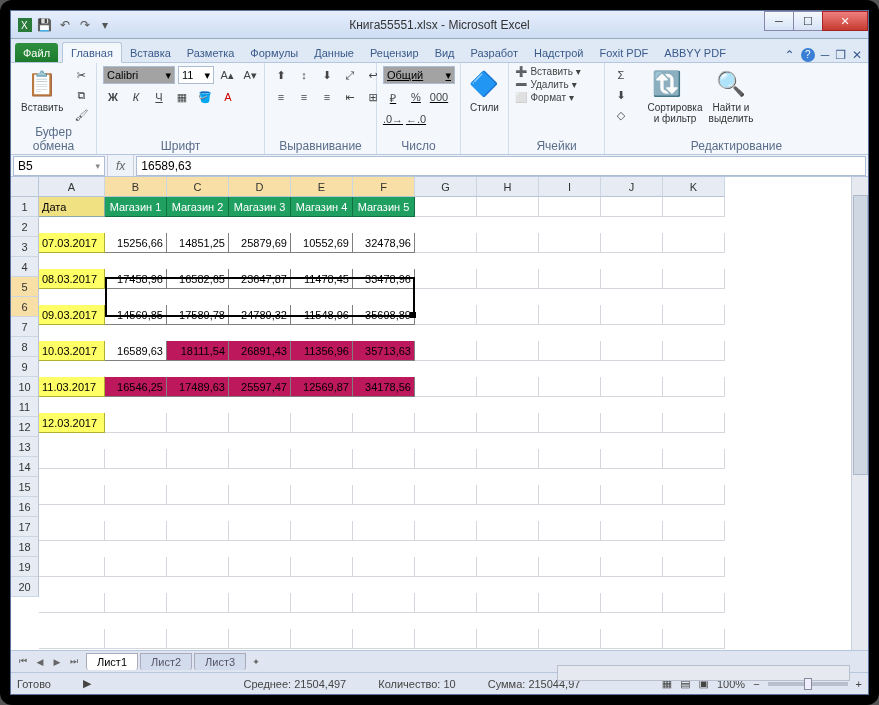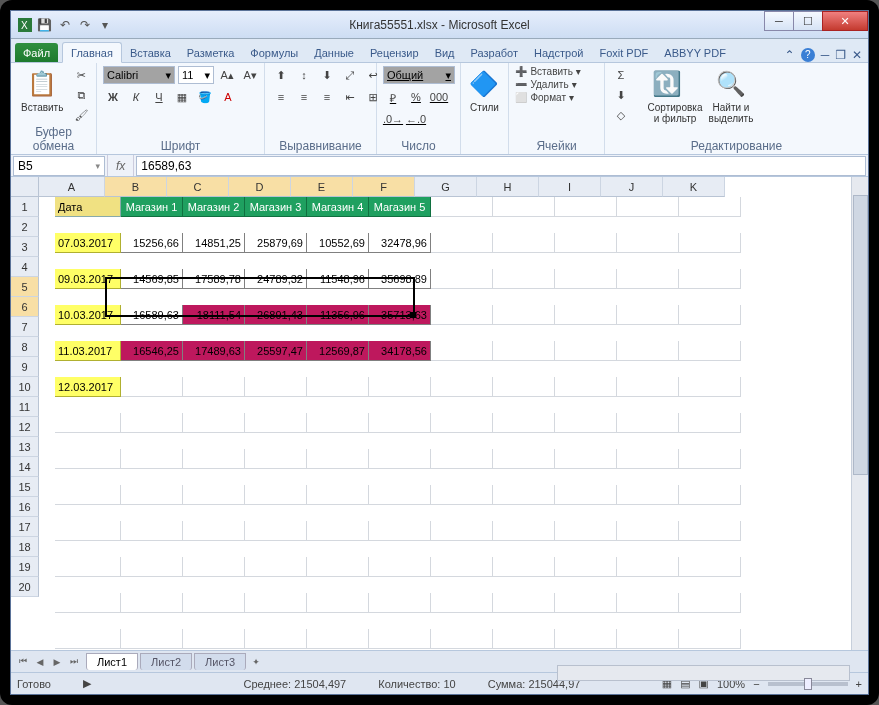--- a/index.html
+++ b/index.html
@@ -36,21 +36,21 @@
 .grid-area { flex: 1; display: flex; overflow: hidden; background: #fff; position: relative; }
 .corner { width: 28px; height: 20px; background: #e7ecf4; border-right: 1px solid #b9c4d4; border-bottom: 1px solid #b9c4d4; position: absolute; left: 0; top: 0; z-index: 2; }
 .col-headers { position: absolute; left: 28px; top: 0; height: 20px; display: flex; z-index: 1; }
 .ch { width: 62px; height: 20px; background: #e7ecf4; border-right: 1px solid #ccd5e2; border-bottom: 1px solid #b9c4d4; text-align: center; font-size: 11px; color: #333; line-height: 20px; }
 .ch.wide { width: 66px; }
 .ch.sel { background: #f8dfa5; }
 .row-headers { position: absolute; left: 0; top: 20px; width: 28px; z-index: 1; }
 .rh { height: 20px; background: #e7ecf4; border-right: 1px solid #b9c4d4; border-bottom: 1px solid #ccd5e2; text-align: center; font-size: 11px; color: #333; line-height: 20px; }
 .rh.sel { background: #f8dfa5; }
 .cells { position: absolute; left: 28px; top: 20px; }
-.crow { display: flex; height: 36px; padding-left: 16px; }
+.crow { display: flex; height: 36px; }
 .cell { width: 62px; height: 20px; border-right: 1px solid #d4d8de; border-bottom: 1px solid #d4d8de; font-size: 11px; padding: 0 3px; display: flex; align-items: center; justify-content: flex-end; background: #fff; }
 .cell.wide { width: 66px; }
 .cell.hdr-date { background: #f0e182; justify-content: flex-start; border-color: #8aa; }
 .cell.hdr-shop { background: #1fa060; color: #fff; justify-content: center; border-color: #107040; }
 .cell.datec { background: #ffff66; justify-content: flex-start; border-color: #b0b030; }
 .cell.selarea { background: #be185d; }
 .cell.inborder { border-color: #808080; }
 .selection-outline { position: absolute; border: 2px solid #000; pointer-events: none; z-index: 3; }
 .sel-handle { position: absolute; width: 6px; height: 6px; background: #000; right: -3px; bottom: -3px; }
 .sheet-tabs-bar { height: 22px; background: #dfe6f1; border-top: 1px solid #b6c7dd; display: flex; align-items: center; font-size: 11px; }
@@ -308,20 +308,33 @@
             <div class="cell inborder">25879,69</div>
             <div class="cell inborder">10552,69</div>
             <div class="cell inborder">32478,96</div>
             <div class="cell"></div>
             <div class="cell"></div>
             <div class="cell"></div>
             <div class="cell"></div>
             <div class="cell"></div>
           </div>
           <div class="crow">
+            <div class="cell wide datec">08.03.2017</div>
+            <div class="cell inborder">17458,96</div>
+            <div class="cell inborder">16582,65</div>
+            <div class="cell inborder">23647,87</div>
+            <div class="cell inborder">11478,45</div>
+            <div class="cell inborder">33478,96</div>
+            <div class="cell"></div>
+            <div class="cell"></div>
+            <div class="cell"></div>
+            <div class="cell"></div>
+            <div class="cell"></div>
+          </div>
+          <div class="crow">
             <div class="cell wide datec">09.03.2017</div>
             <div class="cell inborder">14569,85</div>
             <div class="cell inborder">17589,78</div>
             <div class="cell inborder">24789,32</div>
             <div class="cell inborder">11548,96</div>
             <div class="cell inborder">35698,89</div>
             <div class="cell"></div>
             <div class="cell"></div>
             <div class="cell"></div>
             <div class="cell"></div>

